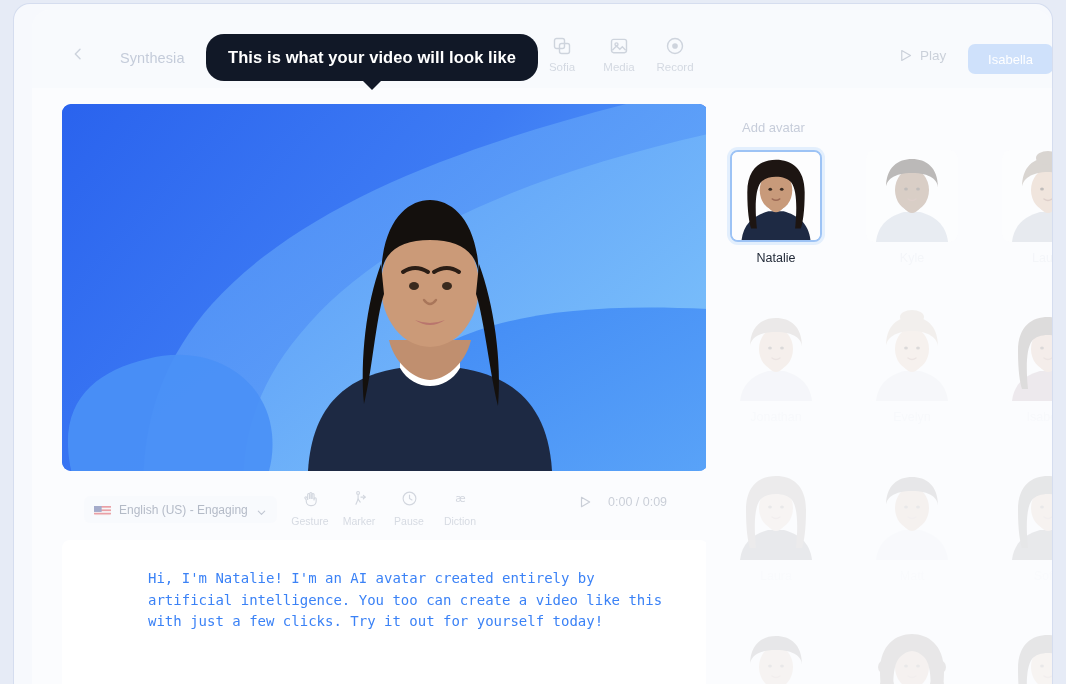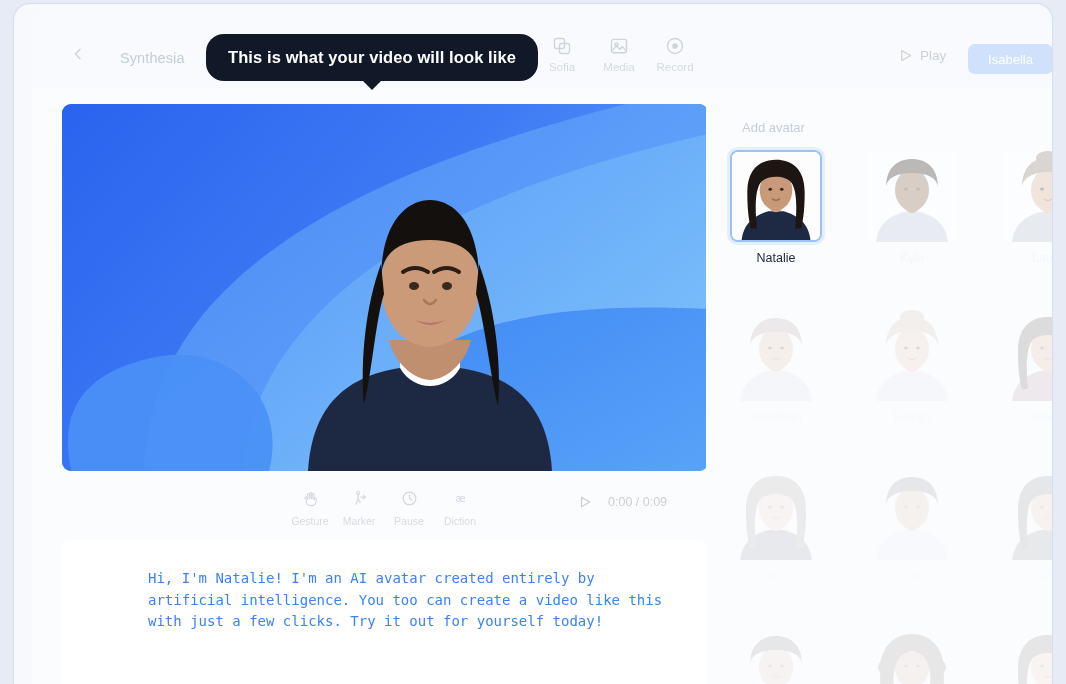--- a/index.html
+++ b/index.html
@@ -336,20 +336,40 @@
             <ellipse cx="385" cy="182" rx="5" ry="4" fill="#3a2a1e"></ellipse>
             <path d="M362 196 q 6 8 12 0" stroke="#a9765a" stroke-width="2.4" fill="none" stroke-linecap="round"></path>
             <path d="M353 216 q 15 10 30 0 q -15 6 -30 0 Z" fill="#b9756d"></path>
           </g>
         </g>
       </svg>
     </div>
 
     <div id="controls">
 
+      <div id="lang-select">
+        <span class="flag">
+          <svg viewBox="0 0 20 14" preserveAspectRatio="none">
+            <rect width="20" height="14" fill="#f2f2f2"></rect>
+            <g fill="#d7333d">
+              <rect y="0" width="20" height="2"></rect>
+              <rect y="4" width="20" height="2"></rect>
+              <rect y="8" width="20" height="2"></rect>
+              <rect y="12" width="20" height="2"></rect>
+            </g>
+            <rect width="9" height="7" fill="#3c4a8c"></rect>
+          </svg>
+        </span>
+        <span class="lang-label">English (US) - Engaging</span>
+        <span class="chev">
+          <svg viewBox="0 0 24 24" fill="none" stroke="currentColor" stroke-width="2.4" stroke-linecap="round" stroke-linejoin="round">
+            <polyline points="5 9 12 16 19 9"></polyline>
+          </svg>
+        </span>
+      </div>
 
       <div class="ctrl-btn" id="ctrl-gesture">
         <span class="cicon">
           <svg viewBox="0 0 24 24" fill="none" stroke="currentColor" stroke-width="1.6" stroke-linecap="round" stroke-linejoin="round">
             <path d="M8 13V6.5a1.5 1.5 0 013 0V12"></path>
             <path d="M11 12V5a1.5 1.5 0 013 0v7"></path>
             <path d="M14 12V6.5a1.5 1.5 0 013 0V14"></path>
             <path d="M17 12.5a1.5 1.5 0 013 0V16a6 6 0 01-6 6h-2a6 6 0 01-6-6v-2l-1.5-2a1.4 1.4 0 012-2L8 13"></path>
           </svg>
         </span>

